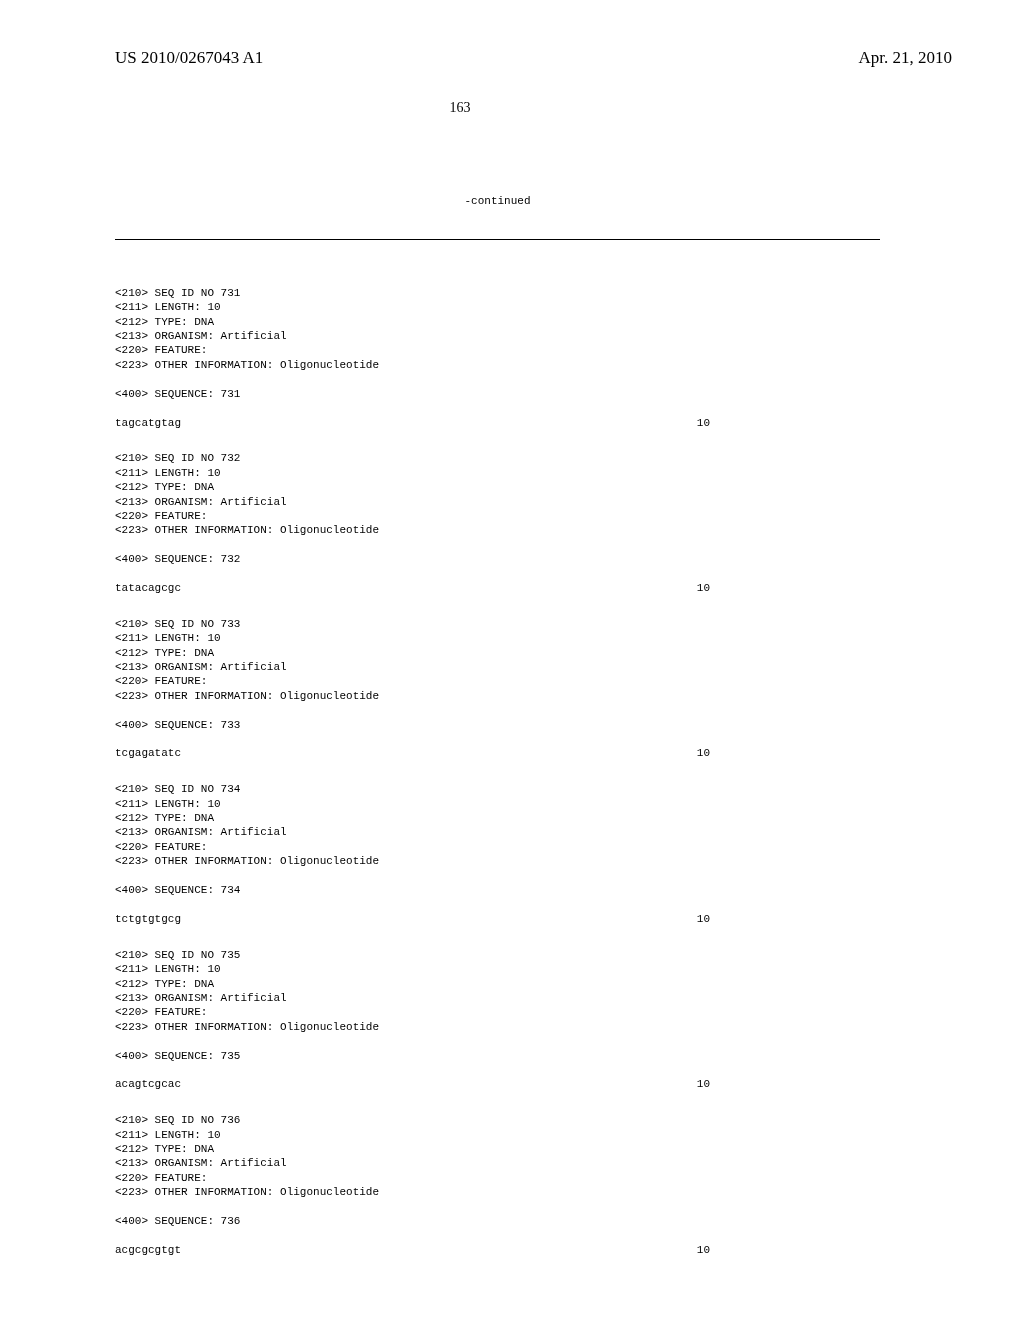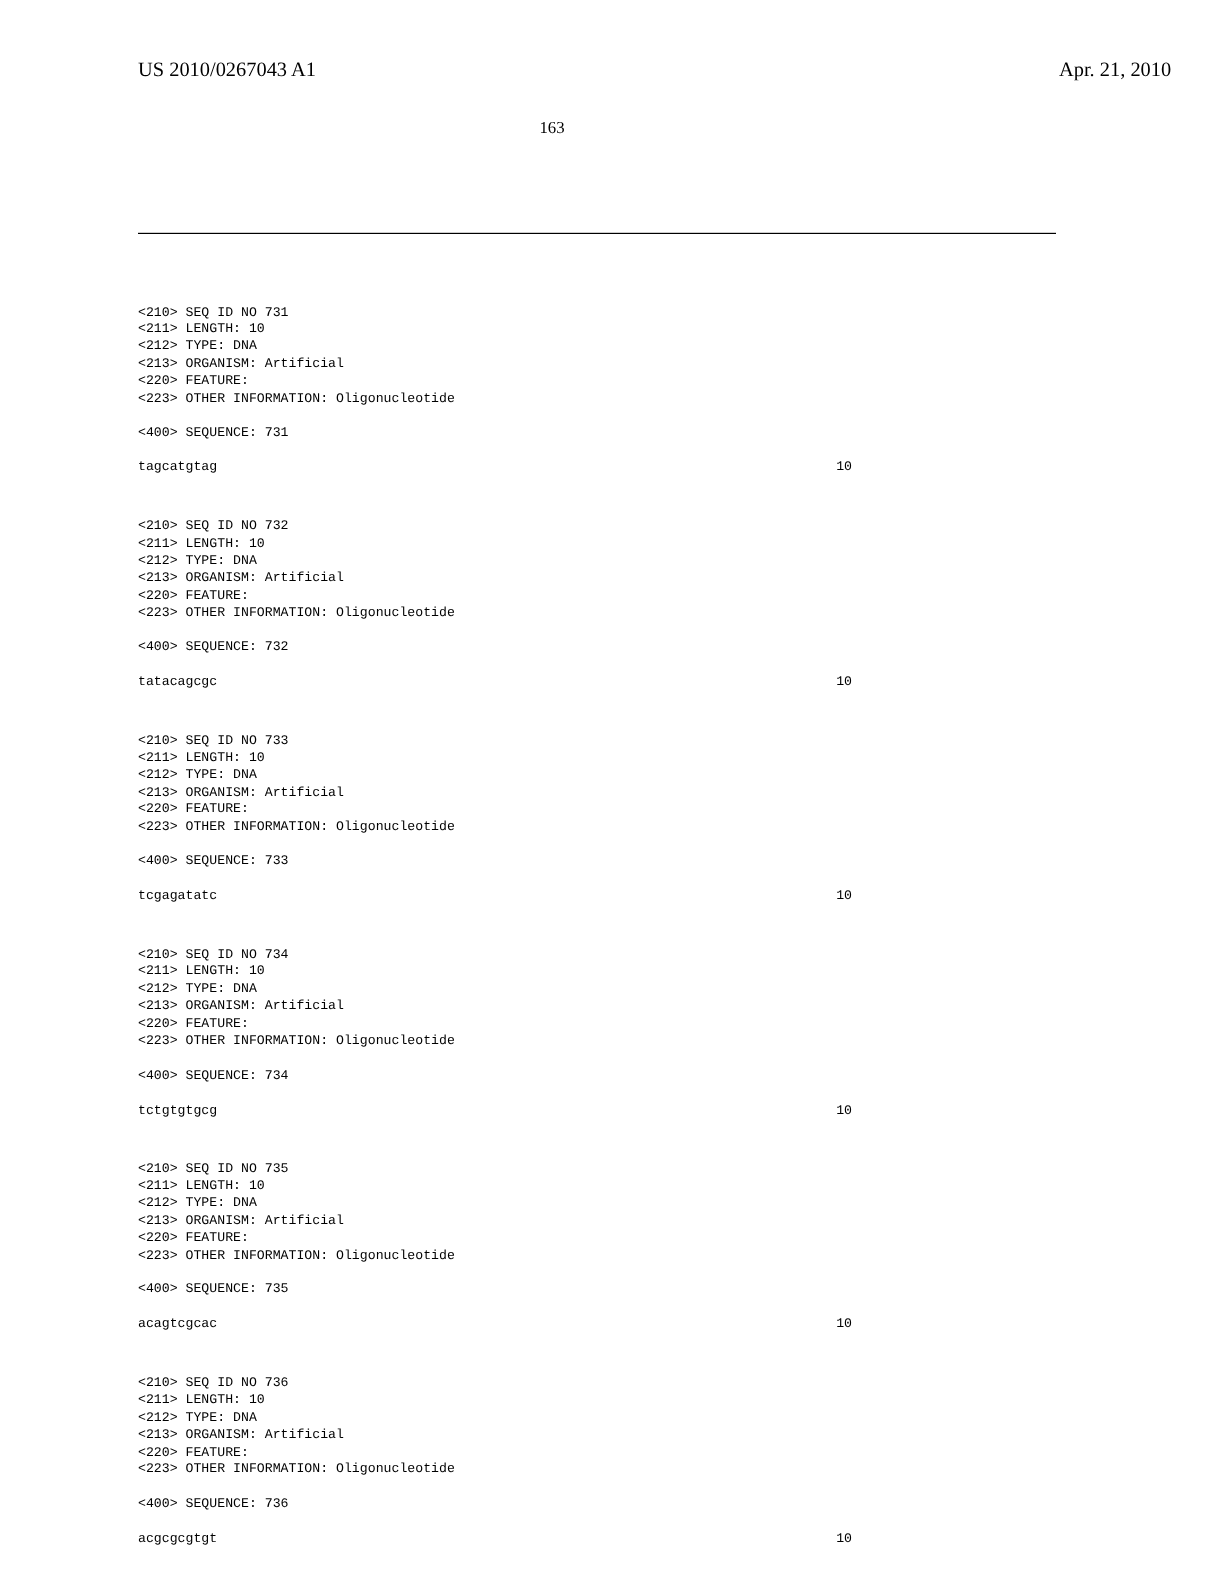--- a/index.html
+++ b/index.html
@@ -13,21 +13,21 @@
     position: relative;
     color: #000;
   }
   .header {
     position: absolute;
     top: 48px;
     left: 0;
     width: 1024px;
     display: flex;
     justify-content: space-between;
-    padding: 0 48px 0 115px;
+    padding: 0 72px 0 115px;
     box-sizing: border-box;
     font-size: 17px;
   }
   .pub-no { font-weight: 400; }
   .pub-date { font-weight: 400; }
   .page-num {
     position: absolute;
     top: 100px;
     width: 920px;
     text-align: center;
@@ -48,34 +48,35 @@
     font-family: "Courier New", Courier, monospace;
     font-size: 11px;
     margin-bottom: 2px;
   }
   hr.rule {
     border: none;
     border-top: 1.5px solid #000;
     margin: 0;
   }
   hr.rule.top { margin-bottom: 10px; }
-  .seq-block { margin-top: 20px; }
+  .seq-block { margin-top: 7px; }
   .seq-line {
     display: flex;
     justify-content: space-between;
     width: 595px;
   }
   .seq-line .right { text-align: center; }
 </style>
 </head>
 <body>
 
 <div class="header">
   <span class="pub-no">US 2010/0267043 A1</span>
   <span class="pub-date">Apr. 21, 2010</span>
 </div>
 
 <div class="page-num">163</div>
 
 <div class="content">
+  <div class="continued">-continued</div>
   <hr class="rule top">
   <div id="seq-container"><div class="seq-block"><div>&lt;210&gt; SEQ ID NO 731</div><div>&lt;211&gt; LENGTH: 10</div><div>&lt;212&gt; TYPE: DNA</div><div>&lt;213&gt; ORGANISM: Artificial</div><div>&lt;220&gt; FEATURE:</div><div>&lt;223&gt; OTHER INFORMATION: Oligonucleotide</div><div>&nbsp;</div><div>&lt;400&gt; SEQUENCE: 731</div><div>&nbsp;</div><div class="seq-line"><span>tagcatgtag</span><span class="right">10</span></div><div>&nbsp;</div></div><div class="seq-block"><div>&lt;210&gt; SEQ ID NO 732</div><div>&lt;211&gt; LENGTH: 10</div><div>&lt;212&gt; TYPE: DNA</div><div>&lt;213&gt; ORGANISM: Artificial</div><div>&lt;220&gt; FEATURE:</div><div>&lt;223&gt; OTHER INFORMATION: Oligonucleotide</div><div>&nbsp;</div><div>&lt;400&gt; SEQUENCE: 732</div><div>&nbsp;</div><div class="seq-line"><span>tatacagcgc</span><span class="right">10</span></div><div>&nbsp;</div></div><div class="seq-block"><div>&lt;210&gt; SEQ ID NO 733</div><div>&lt;211&gt; LENGTH: 10</div><div>&lt;212&gt; TYPE: DNA</div><div>&lt;213&gt; ORGANISM: Artificial</div><div>&lt;220&gt; FEATURE:</div><div>&lt;223&gt; OTHER INFORMATION: Oligonucleotide</div><div>&nbsp;</div><div>&lt;400&gt; SEQUENCE: 733</div><div>&nbsp;</div><div class="seq-line"><span>tcgagatatc</span><span class="right">10</span></div><div>&nbsp;</div></div><div class="seq-block"><div>&lt;210&gt; SEQ ID NO 734</div><div>&lt;211&gt; LENGTH: 10</div><div>&lt;212&gt; TYPE: DNA</div><div>&lt;213&gt; ORGANISM: Artificial</div><div>&lt;220&gt; FEATURE:</div><div>&lt;223&gt; OTHER INFORMATION: Oligonucleotide</div><div>&nbsp;</div><div>&lt;400&gt; SEQUENCE: 734</div><div>&nbsp;</div><div class="seq-line"><span>tctgtgtgcg</span><span class="right">10</span></div><div>&nbsp;</div></div><div class="seq-block"><div>&lt;210&gt; SEQ ID NO 735</div><div>&lt;211&gt; LENGTH: 10</div><div>&lt;212&gt; TYPE: DNA</div><div>&lt;213&gt; ORGANISM: Artificial</div><div>&lt;220&gt; FEATURE:</div><div>&lt;223&gt; OTHER INFORMATION: Oligonucleotide</div><div>&nbsp;</div><div>&lt;400&gt; SEQUENCE: 735</div><div>&nbsp;</div><div class="seq-line"><span>acagtcgcac</span><span class="right">10</span></div><div>&nbsp;</div></div><div class="seq-block"><div>&lt;210&gt; SEQ ID NO 736</div><div>&lt;211&gt; LENGTH: 10</div><div>&lt;212&gt; TYPE: DNA</div><div>&lt;213&gt; ORGANISM: Artificial</div><div>&lt;220&gt; FEATURE:</div><div>&lt;223&gt; OTHER INFORMATION: Oligonucleotide</div><div>&nbsp;</div><div>&lt;400&gt; SEQUENCE: 736</div><div>&nbsp;</div><div class="seq-line"><span>acgcgcgtgt</span><span class="right">10</span></div><div>&nbsp;</div></div></div>
 </div>
 
 </body></html>

